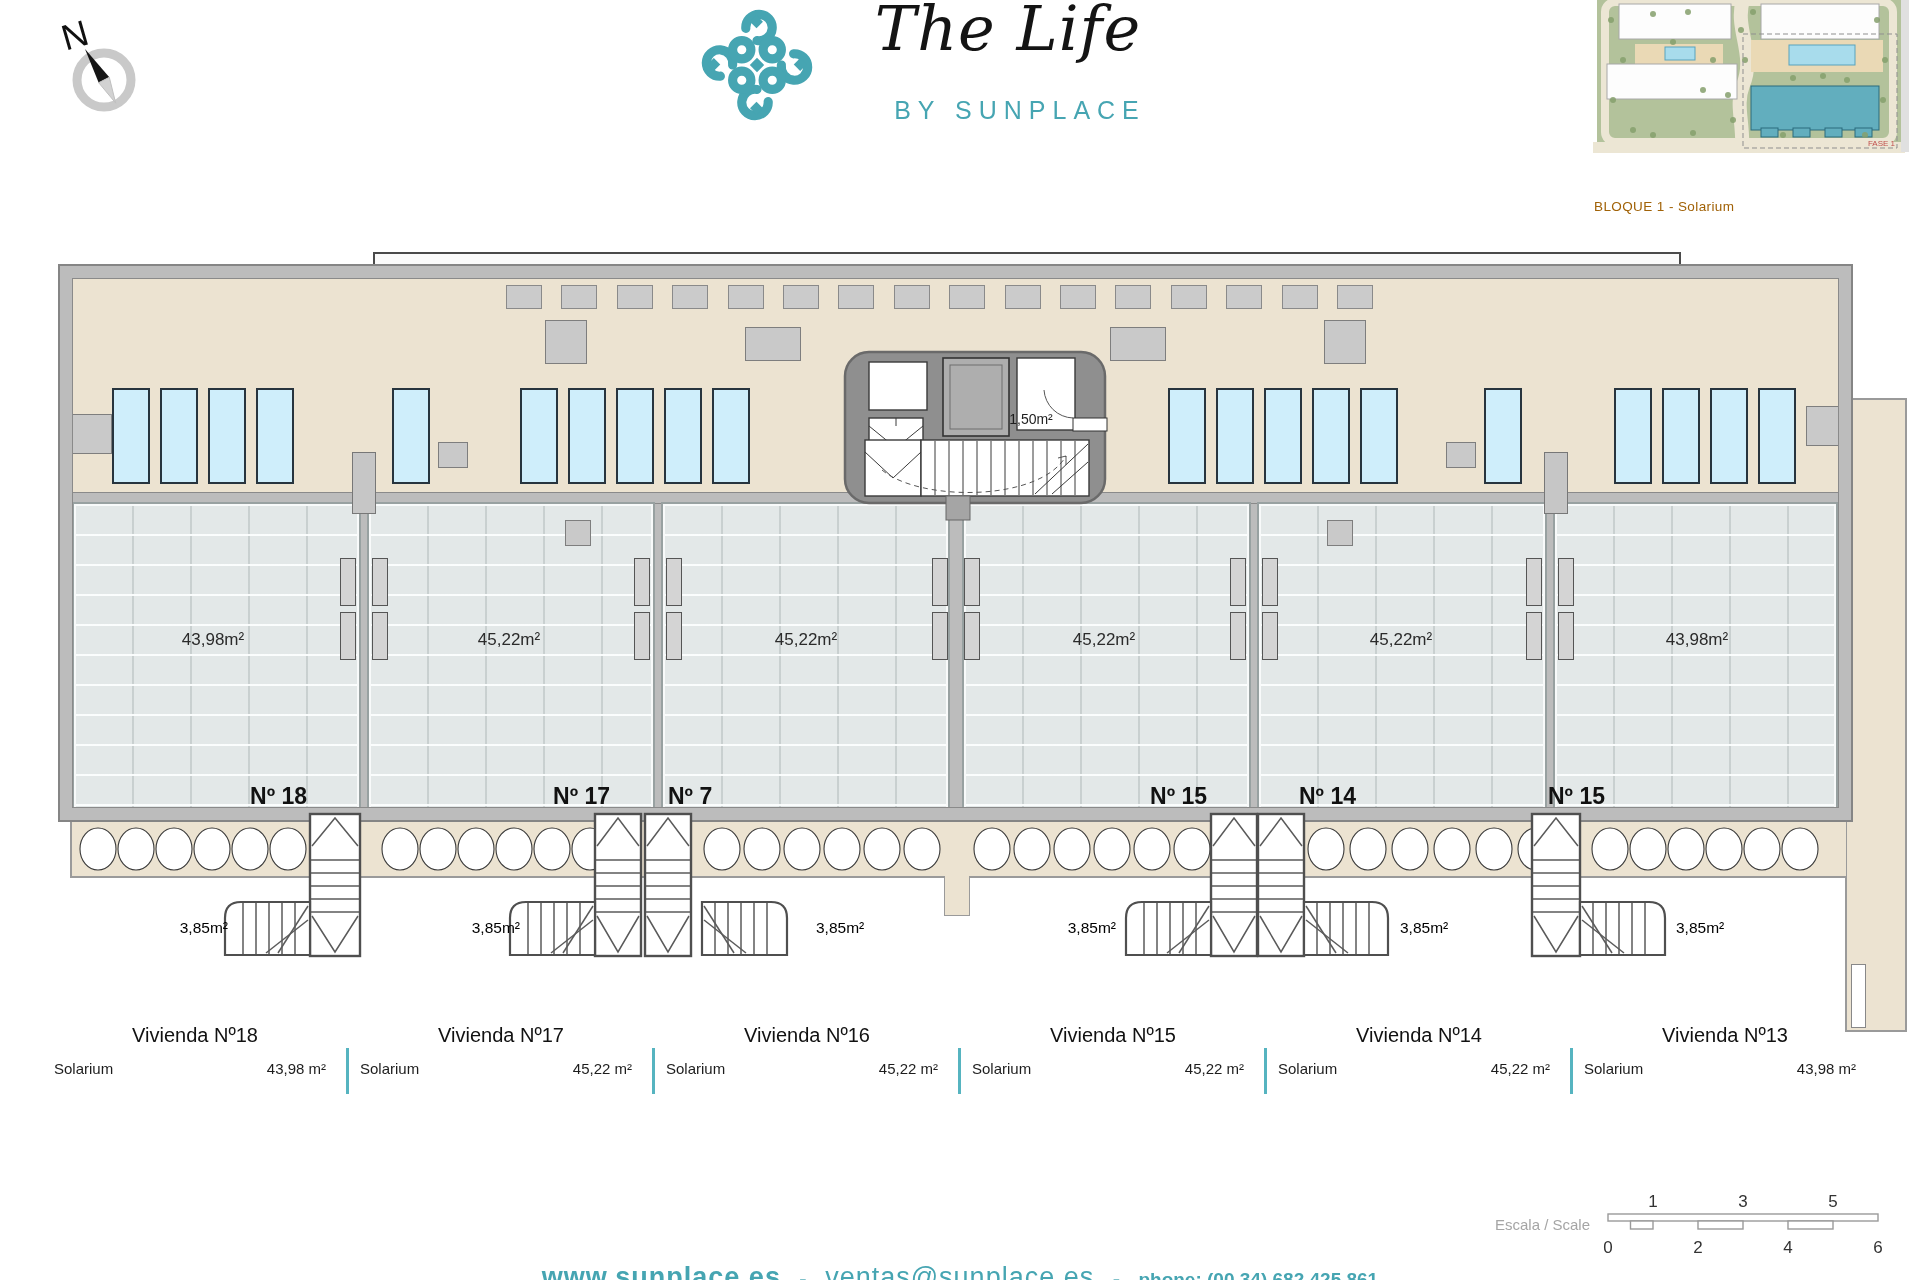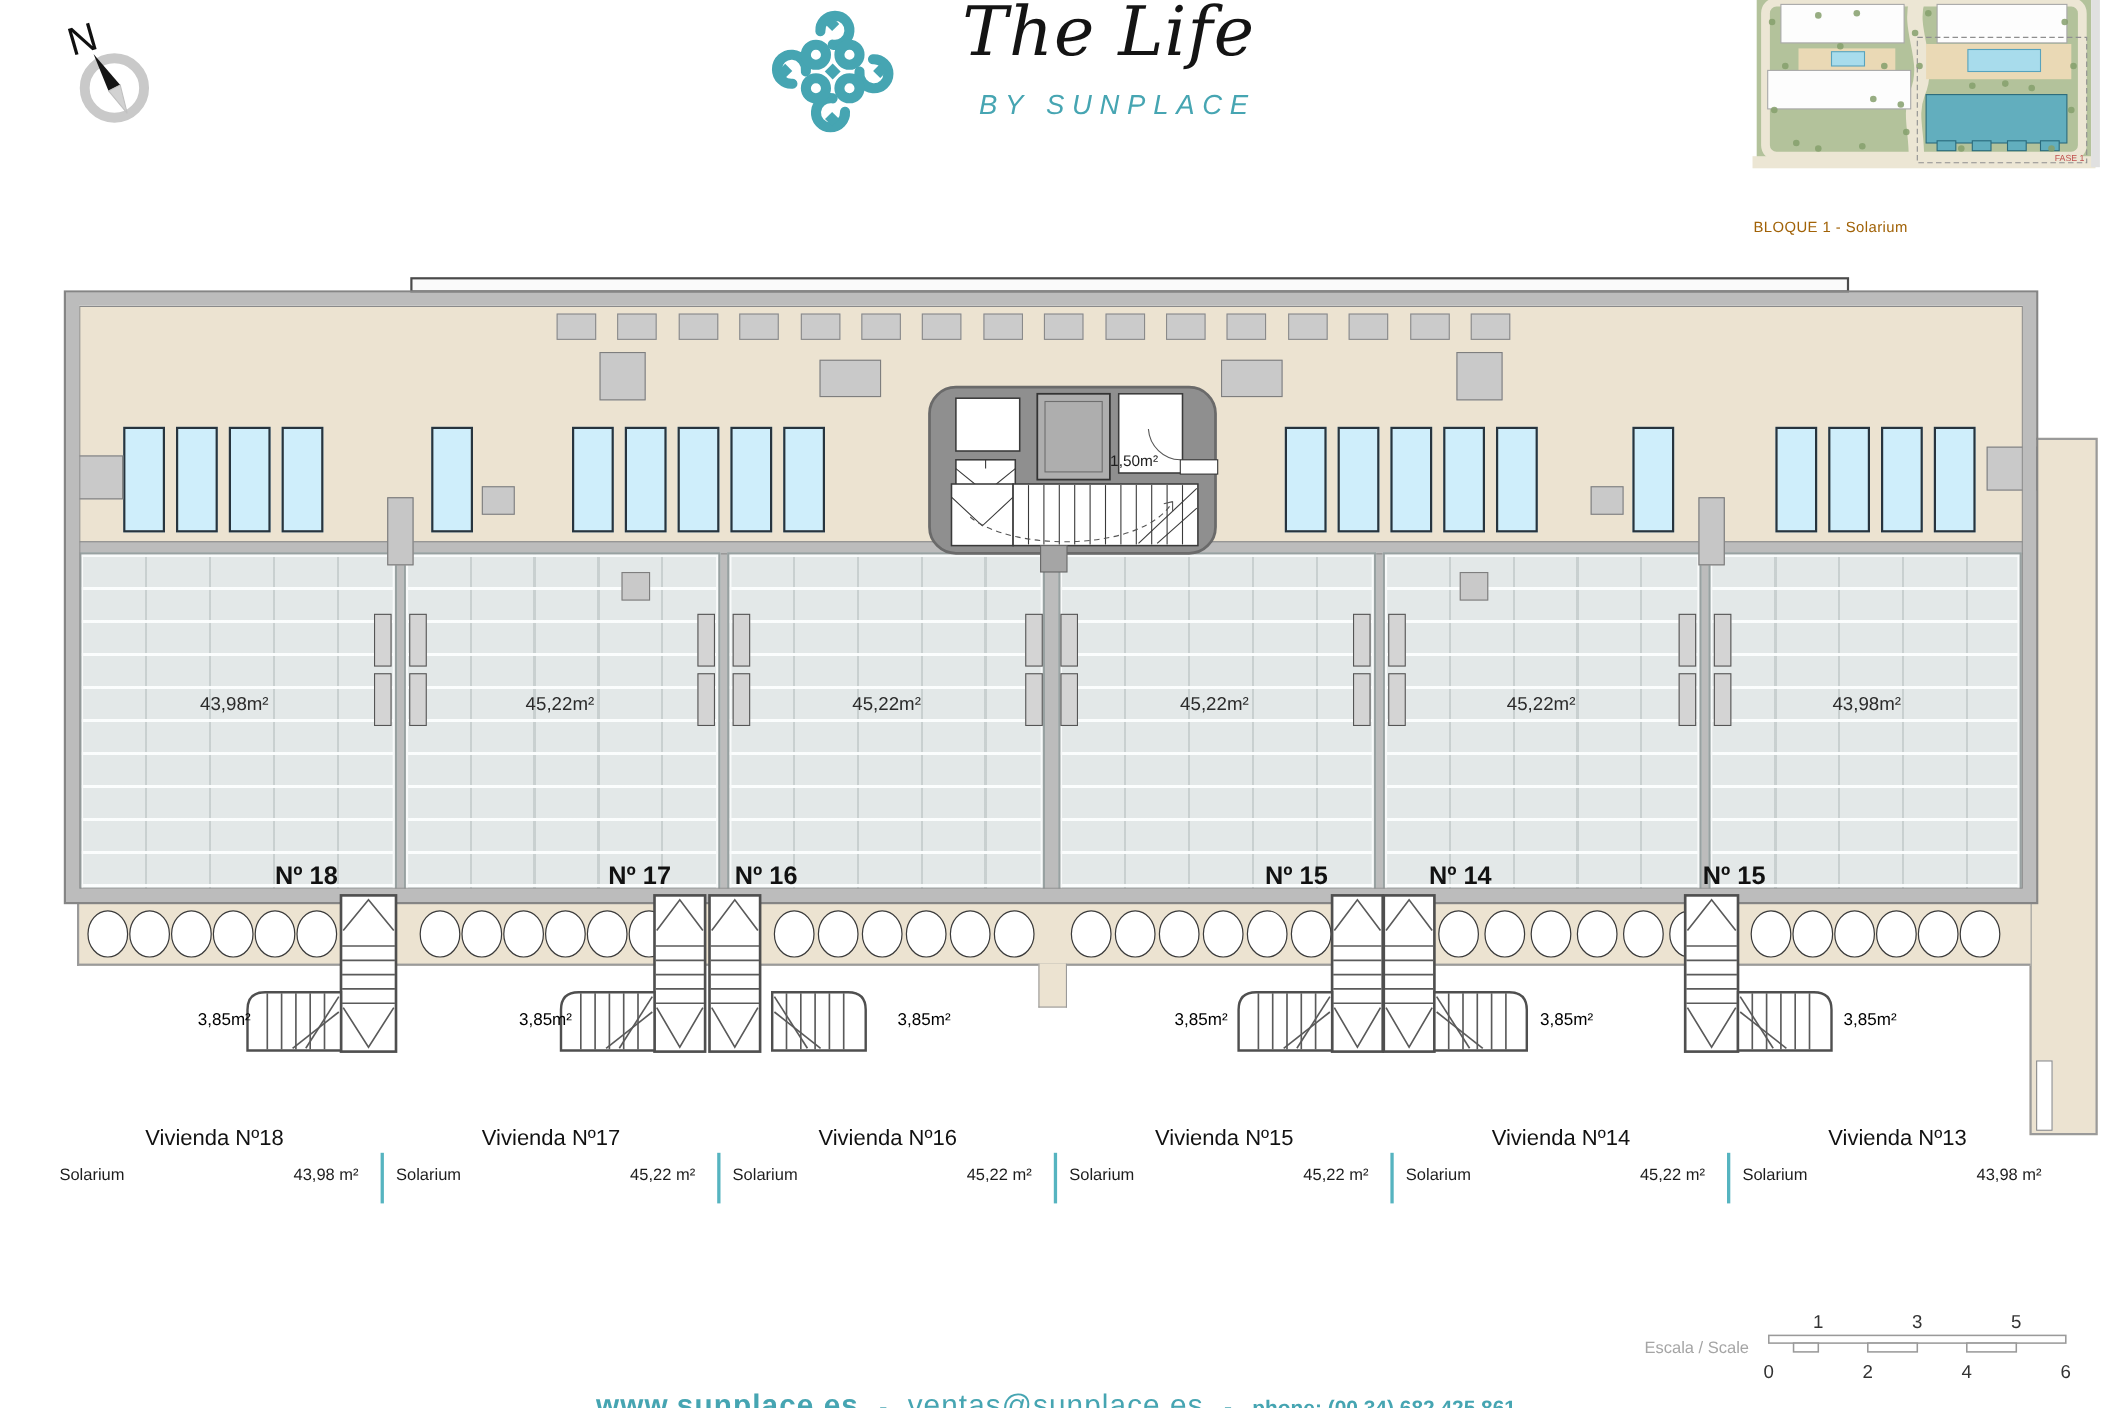--- a/index.html
+++ b/index.html
@@ -3,22 +3,22 @@
 <meta charset="utf-8">
 <style>
   html,body{margin:0;padding:0;background:#fff;}
   body{width:1920px;height:1280px;overflow:hidden;position:relative;
        font-family:"Liberation Sans",sans-serif;color:#222;}
   .abs{position:absolute;}
   
   .logo-wrap{left:690px;top:0;width:520px;height:130px;}
   .logo-title{position:absolute;left:138px;top:-8px;width:360px;text-align:center;
       font-family:"DejaVu Serif",serif;font-style:italic;font-size:62px;color:#141414;letter-spacing:1px;}
-  .logo-sub{position:absolute;left:200px;top:82px;width:260px;text-align:left;
-      font-size:25px;letter-spacing:7px;color:var(--accent,#46a5b2);font-weight:500;font-style:italic;}
+  .logo-sub{position:absolute;left:200px;top:96px;width:260px;text-align:center;
+      font-size:25px;letter-spacing:7px;color:var(--accent,#46a5b2);font-weight:500;}
   .map-caption{left:1594px;top:199px;font-size:13.5px;color:#a16207;letter-spacing:.4px;}
   
   .parapet{left:373px;top:252px;width:1308px;height:14px;background:#fafafa;border:2px solid #4a4a4a;box-sizing:border-box;}
   .rext{left:1845px;top:398px;width:62px;height:634px;background:var(--terrace,#ece3d1);
         border:2px solid #9a9a9a;box-sizing:border-box;}
   .rext-slot{left:1851px;top:964px;width:13px;height:62px;background:#fff;border:1px solid #888;}
   .wall-slot{left:1836px;top:585px;width:11px;height:150px;background:#fff;border:1px solid #777;}
   .frame{left:60px;top:266px;width:1791px;height:554px;box-sizing:border-box;
          border:12px solid #bcbcbc;outline:2px solid #858585;box-shadow:inset 0 0 0 1px #8a8a8a;background:transparent;z-index:3;}
   .terrace{left:72px;top:278px;width:1767px;height:218px;background:var(--terrace,#ece3d1);z-index:1;}
@@ -427,21 +427,21 @@
 </g>
     </svg>
   <div id="plan-labels">
       <div class="lab area-lab" style="left: 213px; top: 630px;">43,98m²</div>
       <div class="lab num-lab end" style="left: 307px; top: 783px;">Nº 18</div>
       <div class="lab stair-lab end" style="left: 228px; top: 919px;">3,85m²</div>
       <div class="lab area-lab" style="left: 509px; top: 630px;">45,22m²</div>
       <div class="lab num-lab end" style="left: 610px; top: 783px;">Nº 17</div>
       <div class="lab stair-lab end" style="left: 520px; top: 919px;">3,85m²</div>
       <div class="lab area-lab" style="left: 806px; top: 630px;">45,22m²</div>
-      <div class="lab num-lab" style="left: 668px; top: 783px;">Nº 16</div>
+      <div class="lab num-lab" style="left: 668px; top: 783px;">Nº 7</div>
       <div class="lab stair-lab" style="left: 816px; top: 919px;">3,85m²</div>
       <div class="lab area-lab" style="left: 1104px; top: 630px;">45,22m²</div>
       <div class="lab num-lab end" style="left: 1207px; top: 783px;">Nº 15</div>
       <div class="lab stair-lab end" style="left: 1116px; top: 919px;">3,85m²</div>
       <div class="lab area-lab" style="left: 1401px; top: 630px;">45,22m²</div>
       <div class="lab num-lab" style="left: 1299px; top: 783px;">Nº 14</div>
       <div class="lab stair-lab" style="left: 1400px; top: 919px;">3,85m²</div>
       <div class="lab area-lab" style="left: 1697px; top: 630px;">43,98m²</div>
       <div class="lab num-lab" style="left: 1548px; top: 783px;">Nº 15</div>
       <div class="lab stair-lab" style="left: 1676px; top: 919px;">3,85m²</div>

